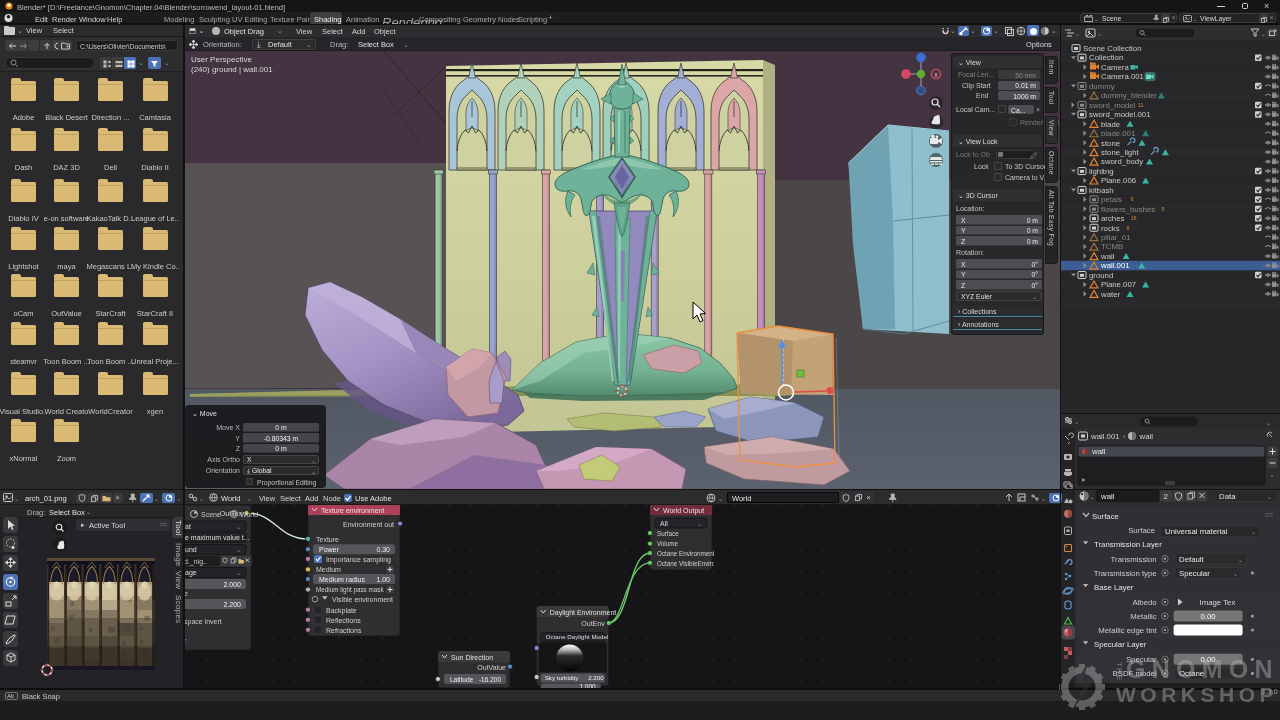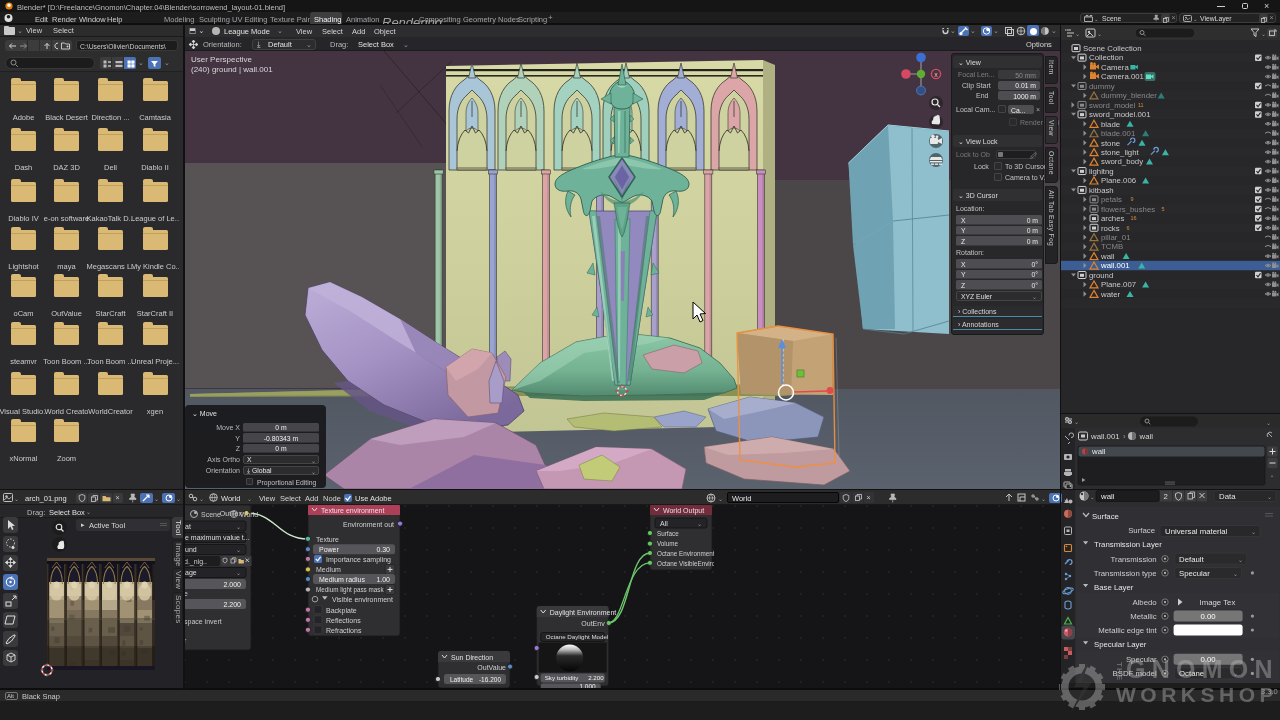--- a/index.html
+++ b/index.html
@@ -208,21 +208,21 @@
 <div class="flbl" style="margin-left:-2px;left:1.5px;top:454px;">xNormal</div>
 <div class="fold" style="left:54.0px;top:422px;"></div>
 <div class="flbl" style="margin-left:-2px;left:44.5px;top:454px;">Zoom</div>
 </div>
 
 <div class="abs" style="left:184px;top:24px;width:876px;height:13px;background:#2d2d2f;"></div>
 <div class="abs" style="left:184px;top:37px;width:876px;height:14px;background:#26262a;border-bottom:1px solid #1b1b1b;box-sizing:border-box;"></div>
 
 <div class="txt" style="left:189px;top:26px;color:#ccc;font-size:7.5px;">⬒ ⌄</div>
 <div class="abs" style="left:212px;top:26.5px;width:8px;height:8px;border-radius:50%;background:#b5b5b5;"></div>
-<div class="txt" style="left:224px;top:26.5px;color:#e2e2e2;">League Mode</div>
+<div class="txt" style="left:224px;top:26.5px;color:#e2e2e2;">Object Drag</div>
 <div class="txt" style="left:277px;top:27px;color:#999;font-size:7px;">⌄</div>
 <div class="txt" style="left:296px;top:26.5px;color:#d5d5d5;">View</div>
 <div class="txt" style="left:322px;top:26.5px;color:#d5d5d5;">Select</div>
 <div class="txt" style="left:352px;top:26.5px;color:#d5d5d5;">Add</div>
 <div class="txt" style="left:374px;top:26.5px;color:#d5d5d5;">Object</div>
 
 <div class="abs" style="left:941px;top:26.5px;width:9px;height:9px;"><svg width="9" height="9">
         <path d="M2.2,1 v3.2 a2.3,2.3 0 0 0 4.6,0 V1" fill="none" stroke="#cfcfcf" stroke-width="1.5"></path>
         <path d="M1.5,2.6 h1.5 M6,2.6 h1.5" stroke="#2d2d2f" stroke-width="1.2"></path>
       </svg></div>

